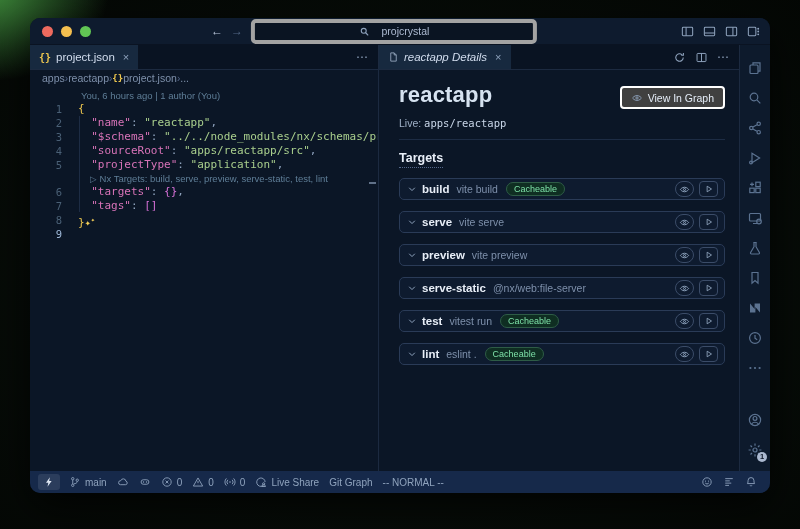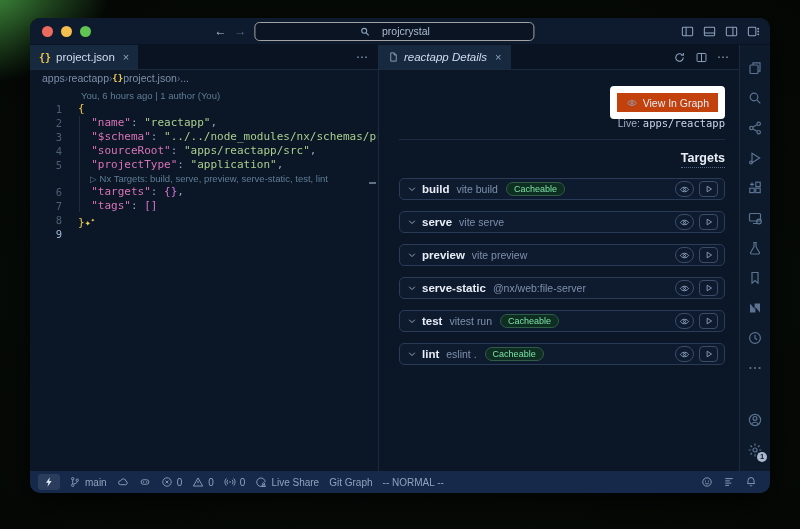--- a/index.html
+++ b/index.html
@@ -16,32 +16,32 @@
   
   .titlebar{position:relative;height:26px;background:#0e1b2e;flex:0 0 26px;
     display:flex;align-items:center;border-bottom:1px solid #0a1322;}
   .lights{display:flex;gap:8px;margin-left:12px;}
   .light{width:11px;height:11px;border-radius:50%;}
   .light.red{background:#ed6a5e}.light.yellow{background:#f4bf4f}.light.green{background:#61c554}
   .center-wrap{position:absolute;left:50%;top:0;height:26px;transform:translateX(-58%);
     display:flex;align-items:center;gap:8px;}
   .navarrow{color:#b9c6da;font-size:12px;line-height:1;cursor:default}
   .navarrow.dim{color:#546987}
-  .cmdcenter{width:278px;height:17px;background:#0a1422;border:1px solid #a3a3a3;
+  .cmdcenter{width:278px;height:17px;background:#0a1422;border:4px solid #a3a3a3;
     border-radius:5px;display:flex;align-items:center;justify-content:center;gap:12px;
     color:#aebbd2;font-size:10.5px;}
   .layout-icons{margin-left:auto;margin-right:9px;display:flex;gap:7px;align-items:center;}
   .ticon{width:15px;height:15px;color:#8fa3bd;display:inline-flex}
   svg{display:block}
 
   
   .body{flex:1;display:flex;min-height:0;}
   .group{display:flex;flex-direction:column;min-width:0;}
   .group.left{width:348px;flex:0 0 348px;position:relative;}
-  .group.right{flex:1;position:relative;text-align:right;}
+  .group.right{flex:1;position:relative;}
   .vdivider{width:1px;background:#1c2a40;flex:0 0 1px;}
 
   .tabbar{height:24px;flex:0 0 24px;background:#091322;display:flex;align-items:stretch;
     border-bottom:1px solid #1c2a40;}
   .tab{display:flex;align-items:center;gap:5px;padding:0 9px;font-size:11.5px;
     color:#d2ddee;background:#17293f;border-right:1px solid #0a1322;cursor:default;}
   .tab .close{color:#8fa3bd;font-size:11px;margin-left:3px}
   .tab .braces{color:#f0c94f;font-family:"DejaVu Sans Mono",monospace;font-size:10px;font-weight:bold;}
   .tab.preview .lbl{font-style:italic}
   .tab-spacer{flex:1}
@@ -71,21 +71,21 @@
   .tok.orchid{color:#d670d6}
   .tok.sparkle{color:#f5cf58;font-size:10px}
   .tok.sparkle2{color:#f5cf58;font-size:7px;vertical-align:4px}
   .indent-guide{position:absolute;left:49px;top:30px;width:1px;height:96px;background:#1d2c44;}
   .overview-mark{position:absolute;right:2px;top:137px;width:7px;height:2px;background:#8fa3bd;opacity:.65;}
 
   
   .webview{flex:1;overflow:hidden;background:#0b1626;padding:12px 14px 0 20px;position:relative;color:#d6e2f0;}
   .pd-title{font-size:22px;font-weight:bold;letter-spacing:.2px;}
   .graph-btn{position:absolute;right:14px;top:16px;display:flex;align-items:center;gap:5px;
-    border:7px solid #ffffff;border-radius:4px;background:#c2410c;color:#e4ecf7;
+    border:2px solid #ffffff;border-radius:4px;background:#404040;color:#e4ecf7;
     font-size:10.5px;padding:2px 9px;height:15px;cursor:default;}
   .meta{margin-top:9px;font-size:10.5px;line-height:13px;color:#9fb0c7;}
   .meta .mval{font-family:"DejaVu Sans Mono","Liberation Mono",monospace;color:#c9d6e8;}
   .hr{height:1px;background:#1d2c44;margin:9px 0 8px 0;}
   .targets-h{display:inline-block;font-size:12.5px;font-weight:bold;color:#e8eef7;
     border-bottom:1px dotted #55688a;padding-bottom:2px;margin-bottom:10px;}
   .trow{display:flex;align-items:center;height:20px;margin-bottom:11px;margin-right:0;
     background:#0e1b2f;border:1px solid #2a3b57;border-radius:5px;padding:0 6px 0 7px;}
   .trow .chev{color:#8fa3bd;display:inline-flex;width:10px;}
   .trow .tname{font-size:11.5px;font-weight:bold;color:#e8eef7;margin-left:5px;}

